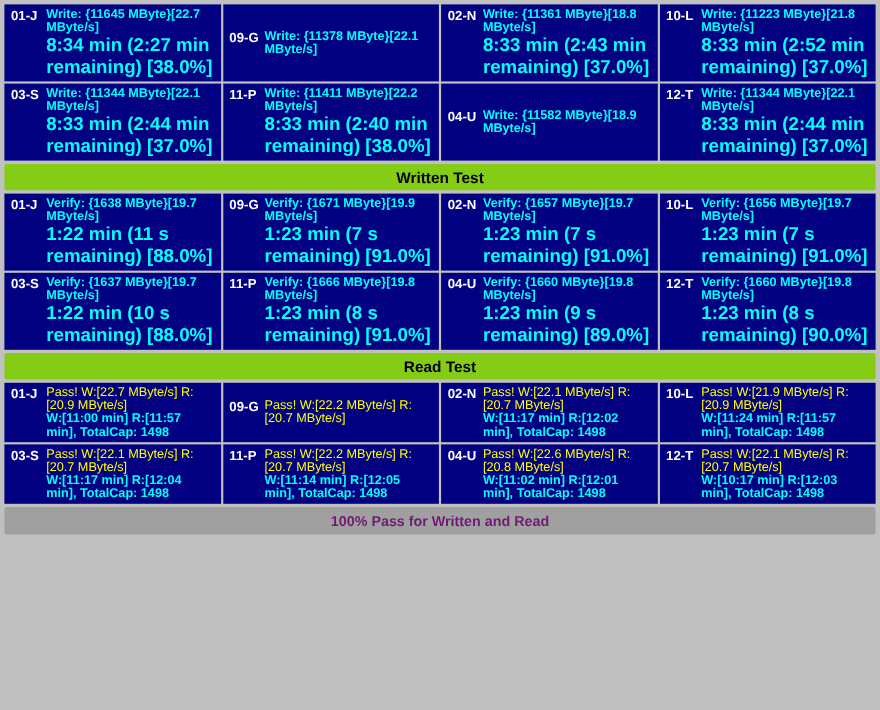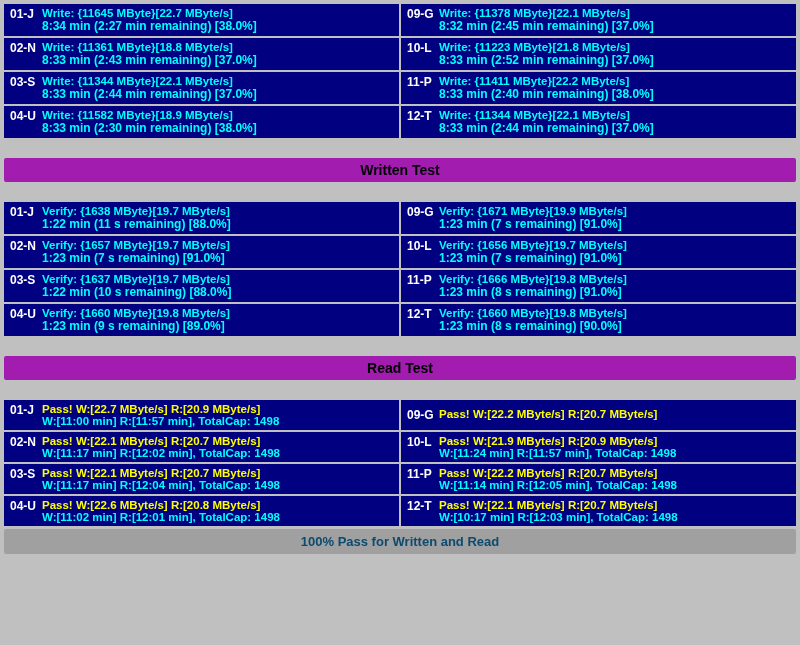--- a/index.html
+++ b/index.html
@@ -13,21 +13,21 @@
     .main-container {
       width: 800px;
       background: #c0c0c0;
       padding: 4px;
     }
     .section {
       margin-bottom: 2px;
     }
     .grid {
       display: grid;
-      grid-template-columns: 1fr 1fr;
+      grid-template-columns: 1fr 1fr 1fr 1fr;
       gap: 2px;
     }
     .cell {
       background: #000080;
       color: #00ffff;
       padding: 3px 6px;
       display: flex;
       flex-direction: column;
       justify-content: center;
     }
@@ -46,55 +46,55 @@
     .cell-content {
       flex: 1;
     }
     .cell-line1 {
       color: #00ffff;
       font-size: 11.5px;
       font-weight: bold;
     }
     .cell-line2 {
       color: #00ffff;
-      font-size: 12px;
+      font-size: 17px;
       font-weight: bold;
     }
     .section-header {
       text-align: center;
-      background: #a21caf;
+      background: #84cc16;
       color: black;
       font-size: 14px;
       font-weight: bold;
       padding: 4px 0;
-      margin: 20px 0;
+      margin: 3px 0;
       border-radius: 2px;
     }
     .pass-cell {
       background: #000080;
       color: #00ffff;
       padding: 3px 6px;
       display: flex;
       flex-direction: column;
       justify-content: center;
     }
     .pass-line1 {
       color: #ffff00;
       font-size: 11.5px;
-      font-weight: bold;
+      font-weight: normal;
     }
     .pass-line2 {
       color: #00ffff;
       font-size: 11.5px;
       font-weight: bold;
     }
     .footer {
       text-align: center;
       background: #a0a0a0;
-      color: #0c4a6e;
+      color: #701a75;
       font-size: 13px;
       font-weight: bold;
       padding: 5px 12px;
       margin-top: 3px;
       border-radius: 2px;
     }
   </style>
 </head>
 <body>
 
@@ -109,21 +109,20 @@
           <div class="cell-line1">Write: {11645 MByte}[22.7 MByte/s]</div>
           <div class="cell-line2">8:34 min (2:27 min remaining)  [38.0%]</div>
         </div>
       </div>
     </div>
         <div class="cell">
       <div class="cell-label">
         <span class="drive-id">09-G</span>
         <div class="cell-content">
           <div class="cell-line1">Write: {11378 MByte}[22.1 MByte/s]</div>
-          <div class="cell-line2">8:32 min (2:45 min remaining)  [37.0%]</div>
         </div>
       </div>
     </div>
         <div class="cell">
       <div class="cell-label">
         <span class="drive-id">02-N</span>
         <div class="cell-content">
           <div class="cell-line1">Write: {11361 MByte}[18.8 MByte/s]</div>
           <div class="cell-line2">8:33 min (2:43 min remaining)  [37.0%]</div>
         </div>
@@ -154,21 +153,20 @@
           <div class="cell-line1">Write: {11411 MByte}[22.2 MByte/s]</div>
           <div class="cell-line2">8:33 min (2:40 min remaining)  [38.0%]</div>
         </div>
       </div>
     </div>
         <div class="cell">
       <div class="cell-label">
         <span class="drive-id">04-U</span>
         <div class="cell-content">
           <div class="cell-line1">Write: {11582 MByte}[18.9 MByte/s]</div>
-          <div class="cell-line2">8:33 min (2:30 min remaining)  [38.0%]</div>
         </div>
       </div>
     </div>
         <div class="cell">
       <div class="cell-label">
         <span class="drive-id">12-T</span>
         <div class="cell-content">
           <div class="cell-line1">Write: {11344 MByte}[22.1 MByte/s]</div>
           <div class="cell-line2">8:33 min (2:44 min remaining)  [37.0%]</div>
         </div>

